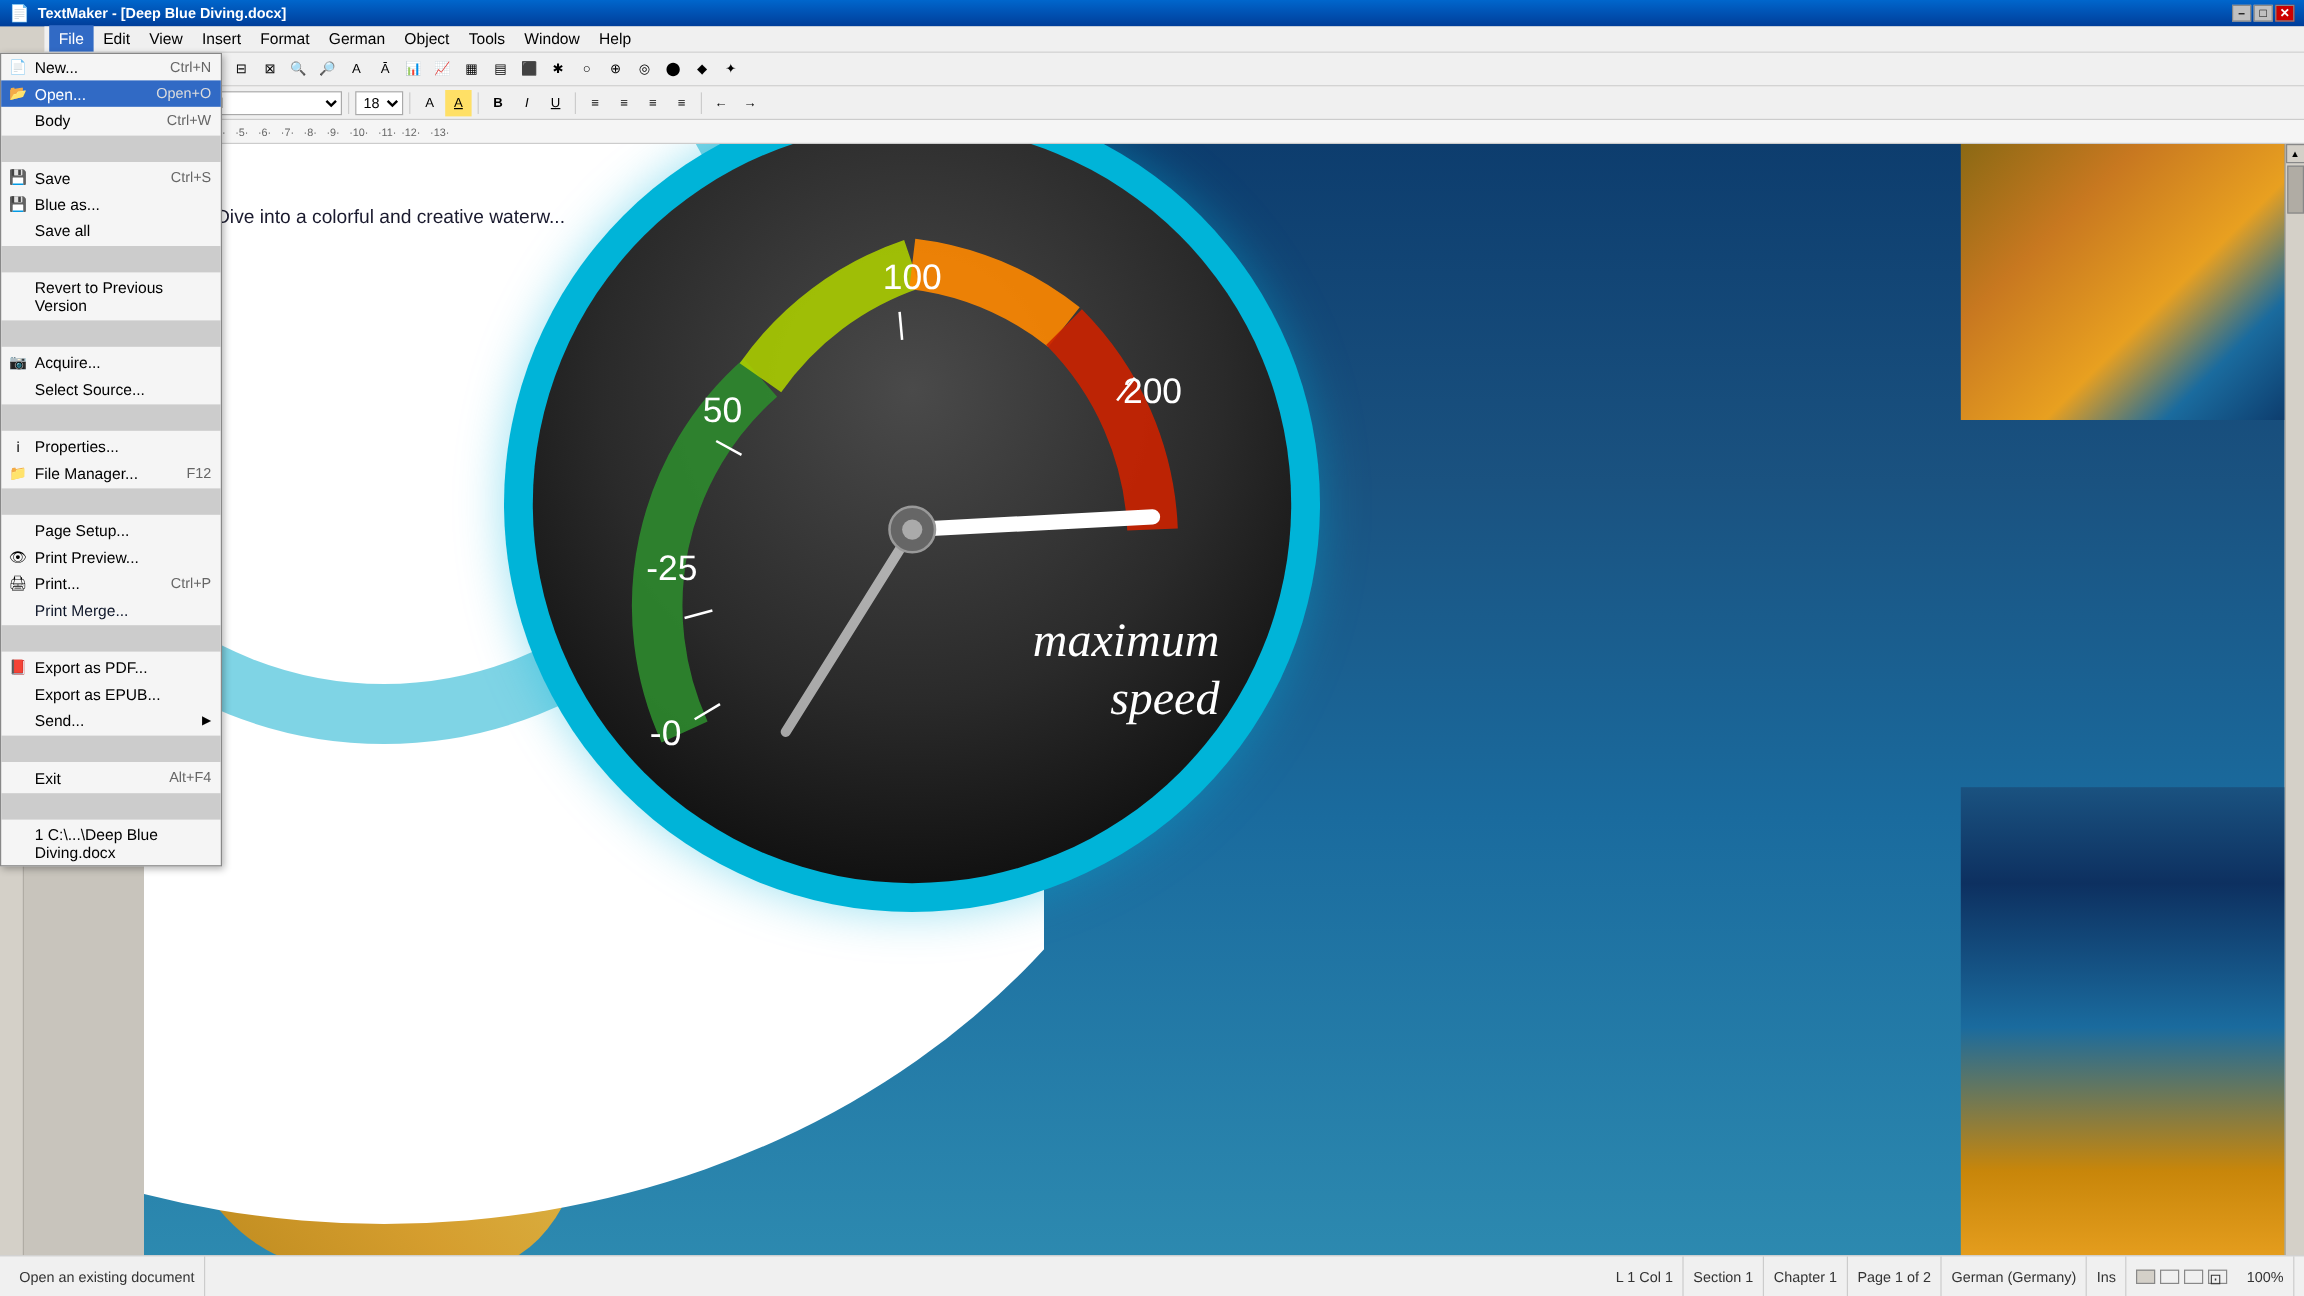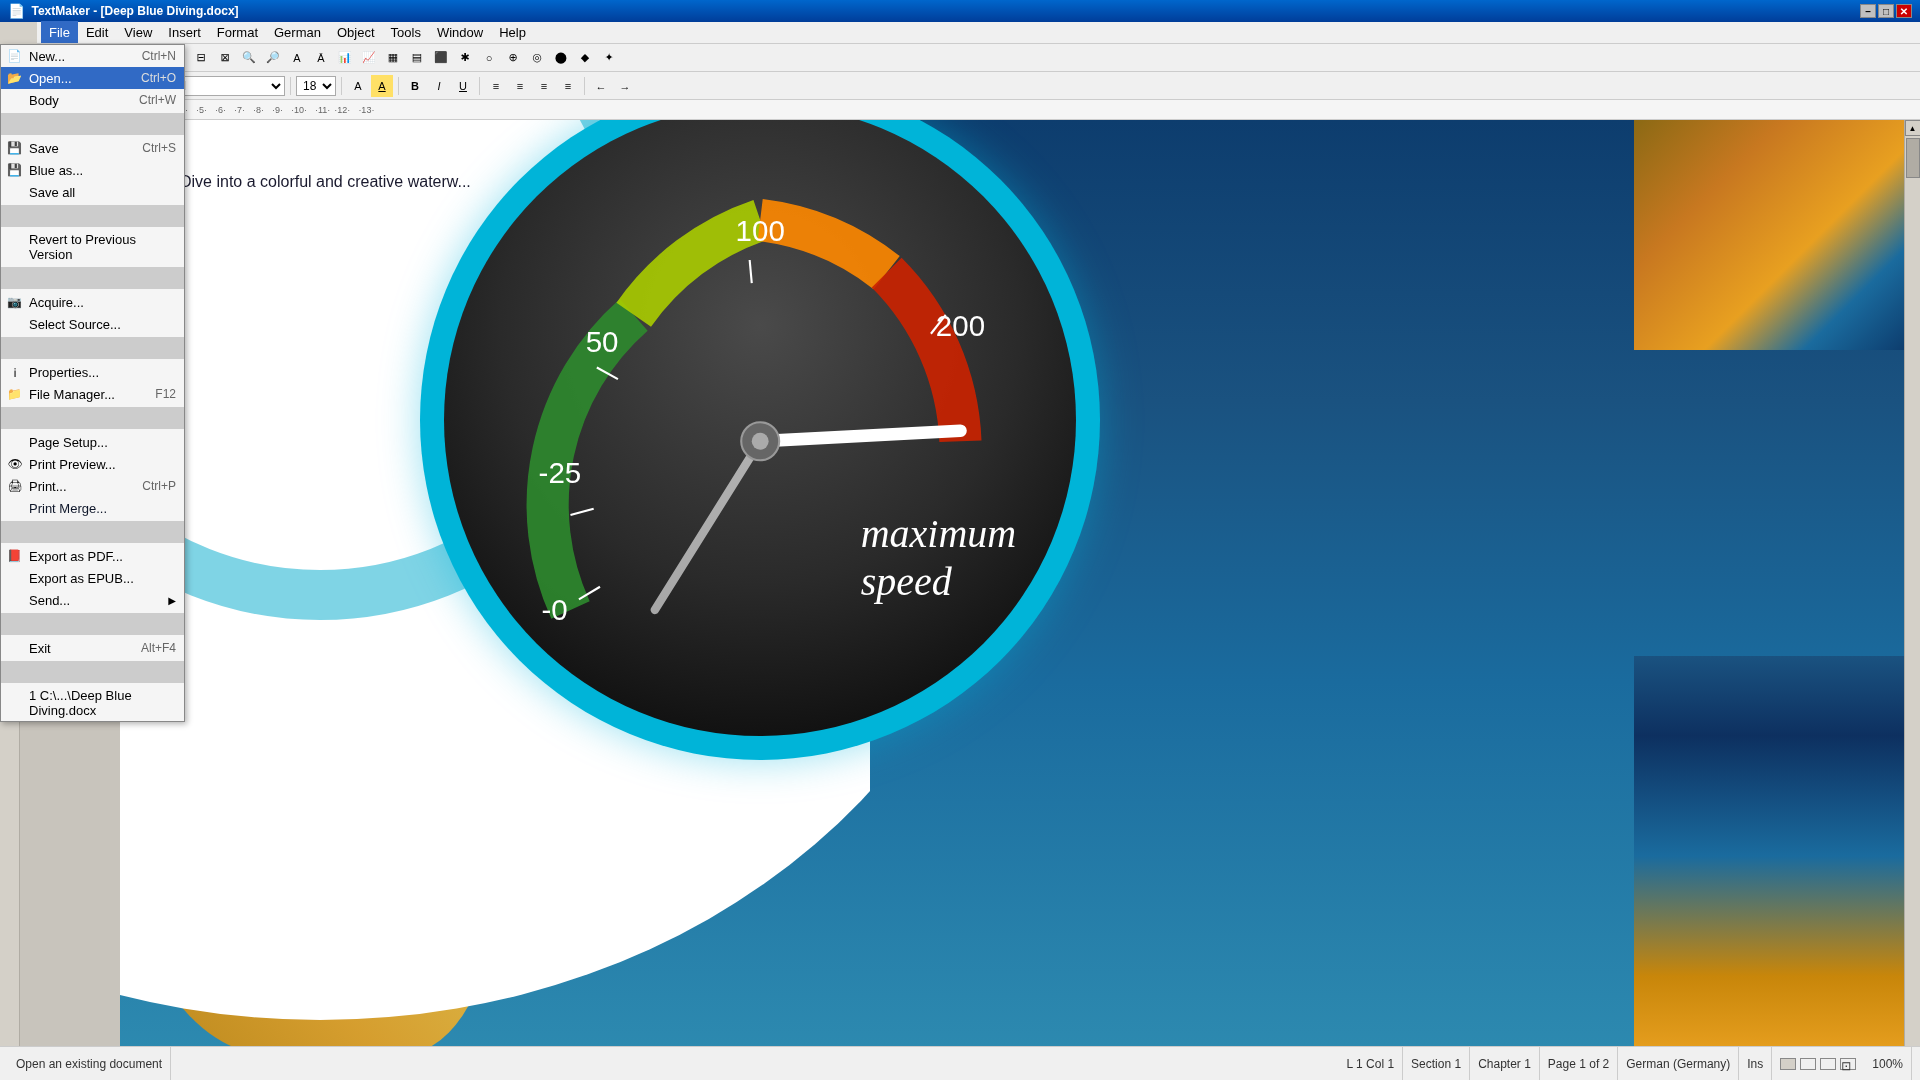--- a/index.html
+++ b/index.html
@@ -375,21 +375,21 @@
               <line x1="290" y1="148" x2="292" y2="170" stroke="white" stroke-width="2"></line>
               <line x1="476" y1="200" x2="462" y2="218" stroke="white" stroke-width="2"></line>
 
               <line x1="300" y1="320" x2="490" y2="310" stroke="white" stroke-width="12" stroke-linecap="round"></line>
               <line x1="300" y1="320" x2="200" y2="480" stroke="white" stroke-width="8" stroke-linecap="round" opacity="0.6"></line>
 
               <circle cx="300" cy="320" r="18" fill="#666" stroke="#999" stroke-width="2"></circle>
               <circle cx="300" cy="320" r="8" fill="#aaa"></circle>
             </svg>
 
-            <div style="position:absolute;bottom:130px;right:60px;font-style:italic;font-size:40px;color:white;font-family:Georgia,serif;text-align:left;line-height:1.2;">
+            <div style="position:absolute;bottom:130px;right:60px;font-style:italic;font-size:40px;color:white;font-family:Georgia,serif;text-align:right;line-height:1.2;">
               <span>maximum</span><br>
               <span>speed</span>
             </div>
           </div>
         </div>
       </div>
 
     </div>
 
     <div class="scrollbar-right" style="position:absolute;right:0;top:0;bottom:0;">
@@ -403,21 +403,21 @@
 
   <div class="menu-entry">
     <span class="menu-icon">📄</span>
     <span>New...</span>
     <span class="menu-shortcut">Ctrl+N</span>
   </div>
 
   <div class="menu-entry highlighted">
     <span class="menu-icon">📂</span>
     <span>Open...</span>
-    <span class="menu-shortcut">Ctrl+O</span>
+    <span class="menu-shortcut">Open+O</span>
   </div>
 
   <div class="menu-entry">
     <span>Body</span>
     <span class="menu-shortcut">Ctrl+W</span>
   </div>
 
   <div class="menu-entry separator"></div>
 
   <div class="menu-entry">

